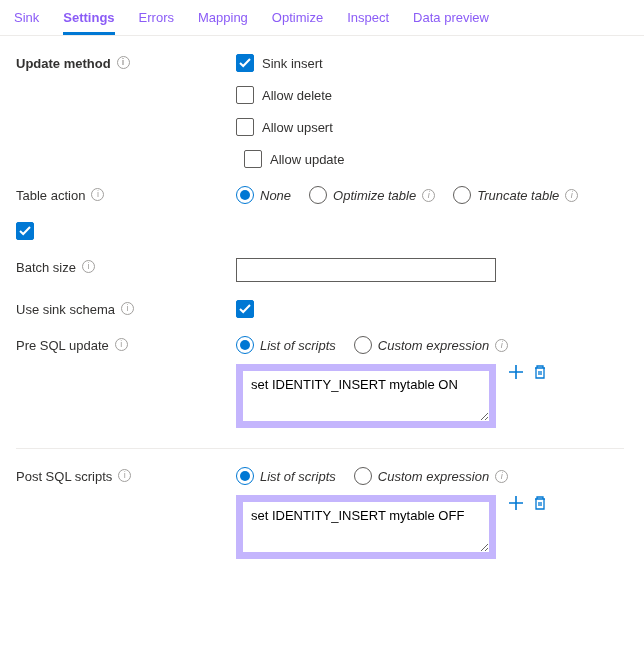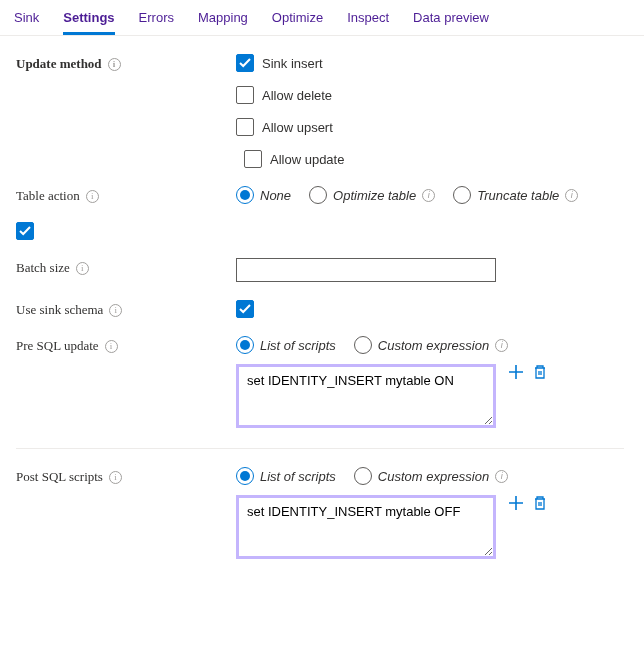--- a/index.html
+++ b/index.html
@@ -13,44 +13,42 @@
   }
   .tabbar {
     display: flex;
     gap: 24px;
     padding: 8px 14px 0 14px;
     border-bottom: 1px solid #edebe9;
   }
   .tab {
     padding: 2px 0 7px 0;
     cursor: pointer;
-    color: #4c1d95;
+    color: #8b5cf6;
     border-bottom: 3px solid transparent;
   }
   .tab.active {
     font-weight: 600;
     border-bottom-color: #0078d4;
   }
   .panel {
     padding: 18px 20px 20px 16px;
   }
   .row {
     display: flex;
     align-items: flex-start;
     margin-bottom: 18px;
   }
   .row.tight { margin-bottom: 10px; }
   .labelcol {
     width: 220px;
     flex: 0 0 220px;
     padding-top: 2px;
     display: flex;
-    align-items: center;
     gap: 6px;
-    font-family: Liberation Serif, serif;
   }
   .labelcol.bold { font-weight: 600; }
   .ctrlcol {
     flex: 1;
   }
   .info-icon {
     width: 13px; height: 13px;
     border: 1px solid #a19f9d;
     border-radius: 50%;
     display: inline-flex;
@@ -116,21 +114,21 @@
     font: inherit;
   }
   .ta-wrap {
     display: flex;
     align-items: flex-start;
     gap: 12px;
   }
   .ta {
     width: 260px;
     height: 64px;
-    border: 3px solid #c4b5fd;
+    border: 7px solid #c4b5fd;
     padding: 6px 8px;
     font: inherit;
     resize: both;
   }
   .ta-icons {
     display: flex;
     gap: 8px;
     color: #0078d4;
   }
   .icon-btn {

